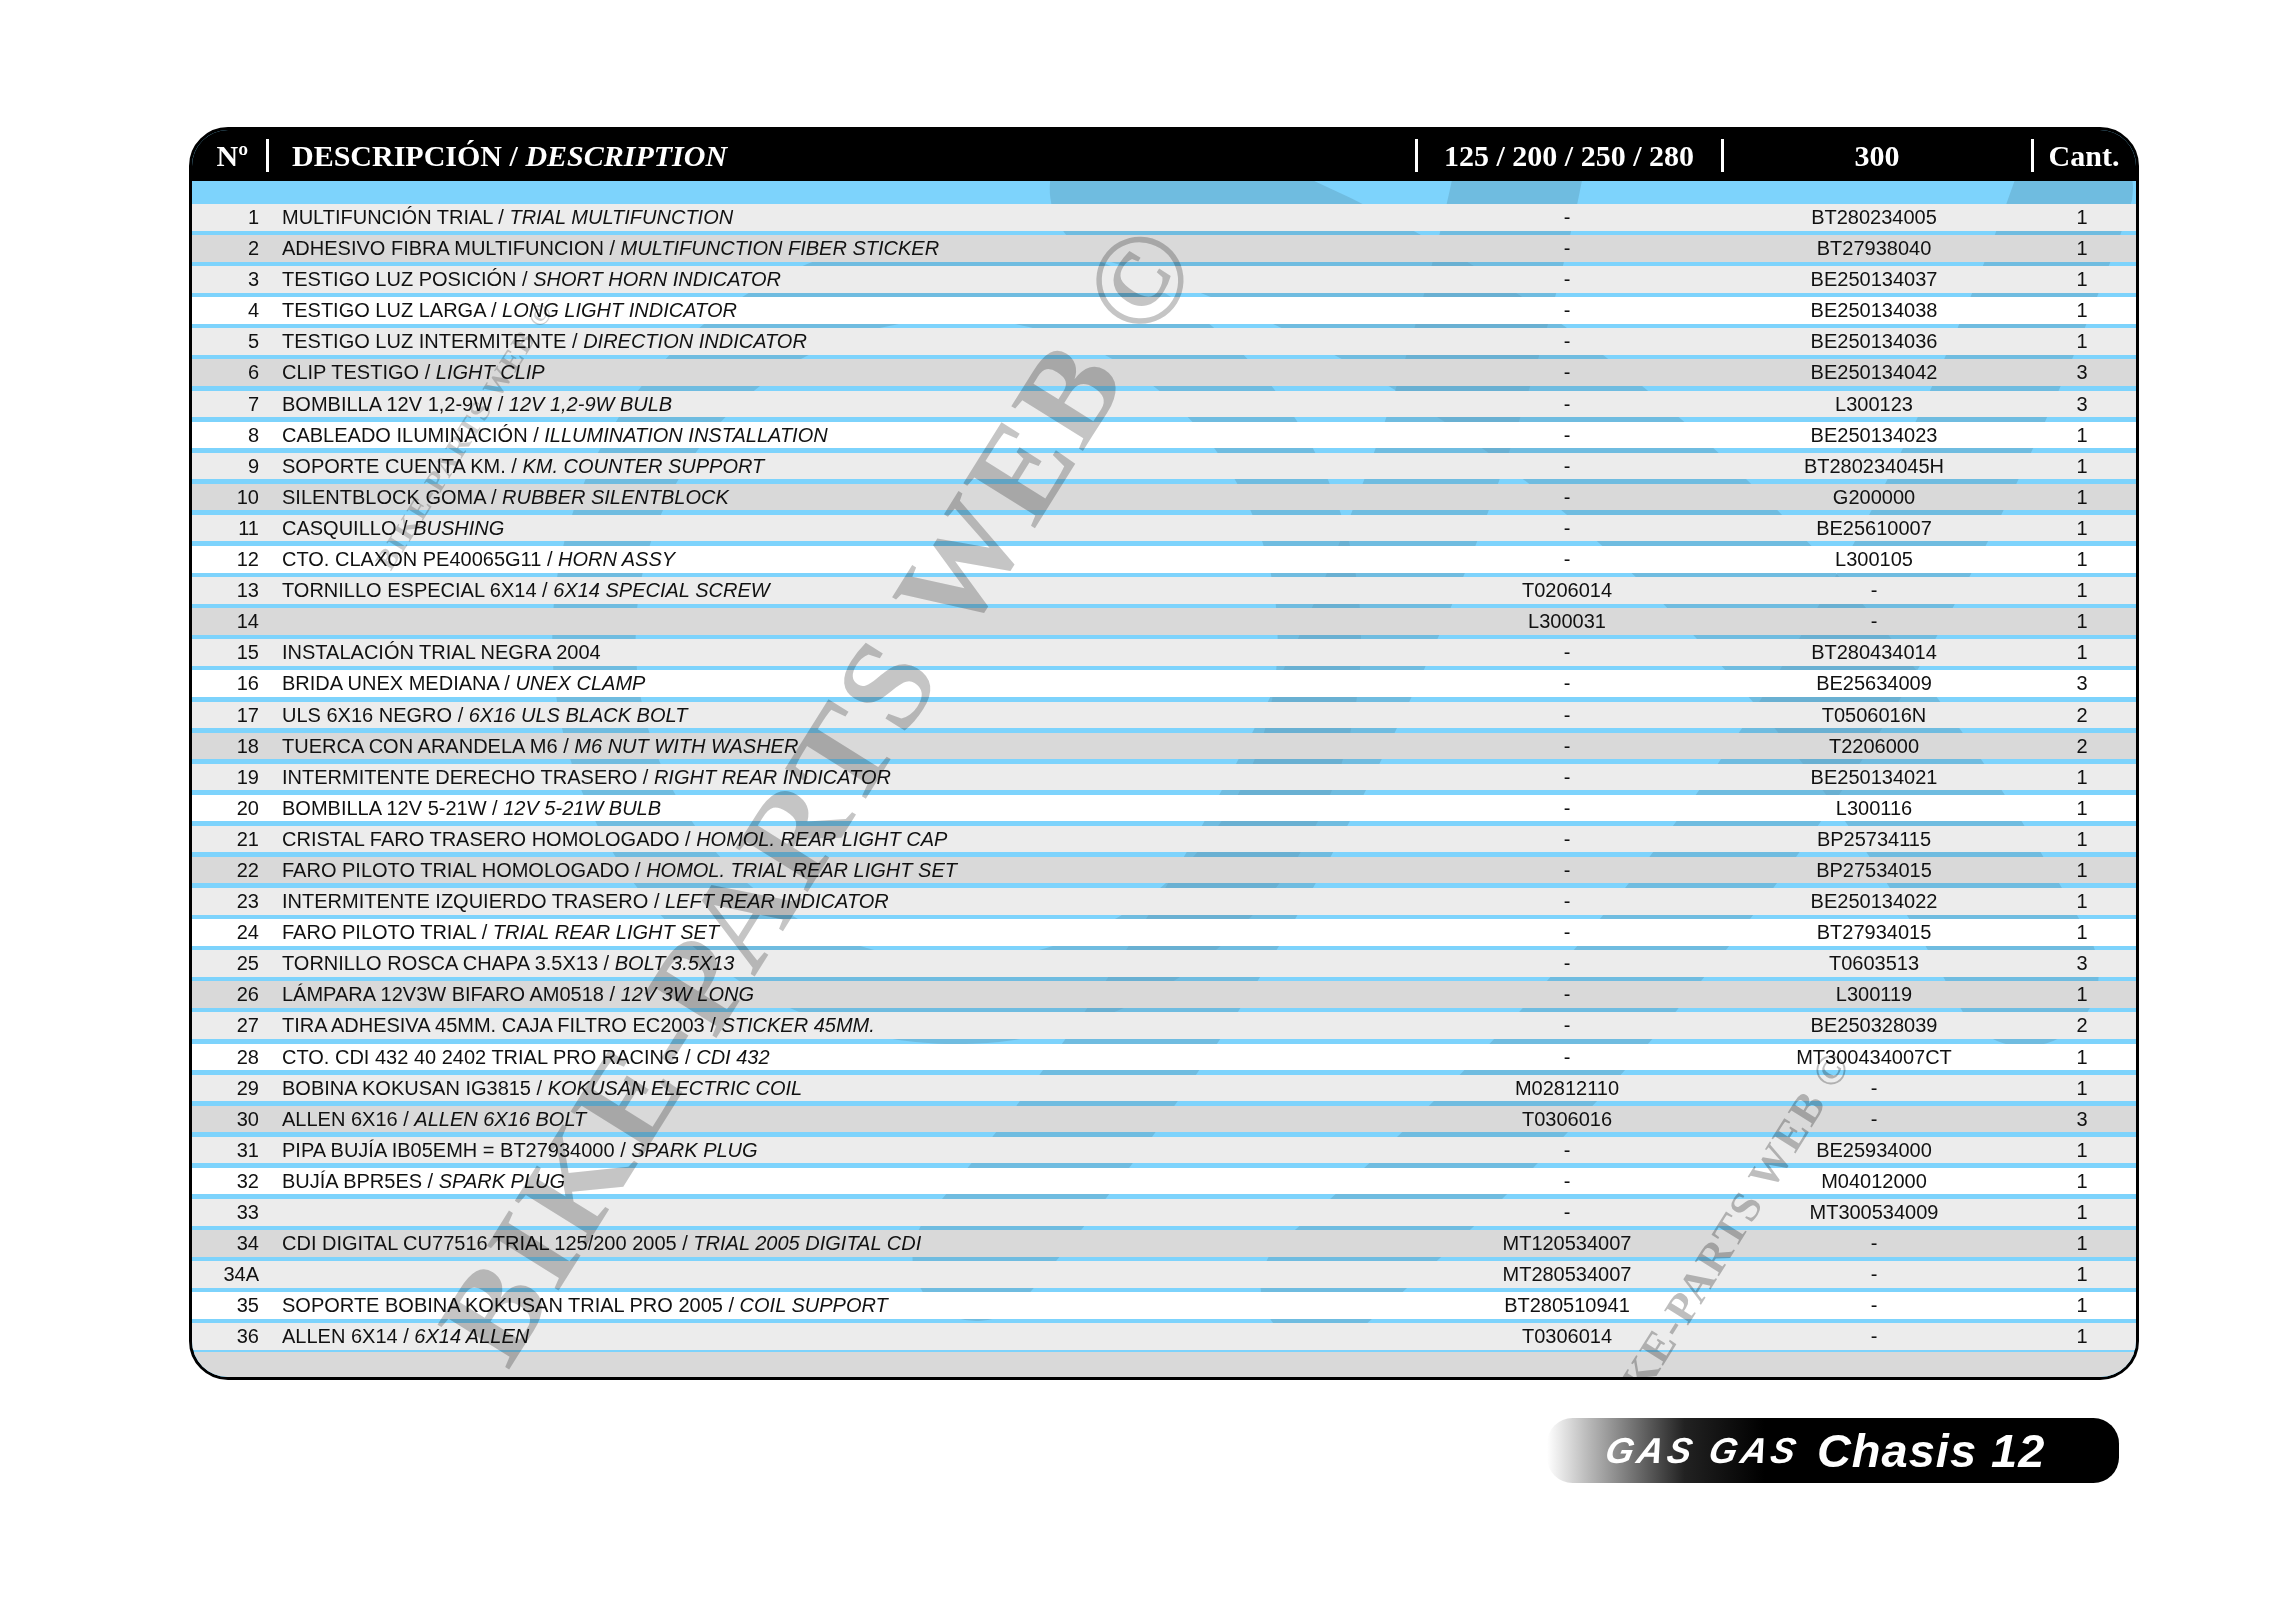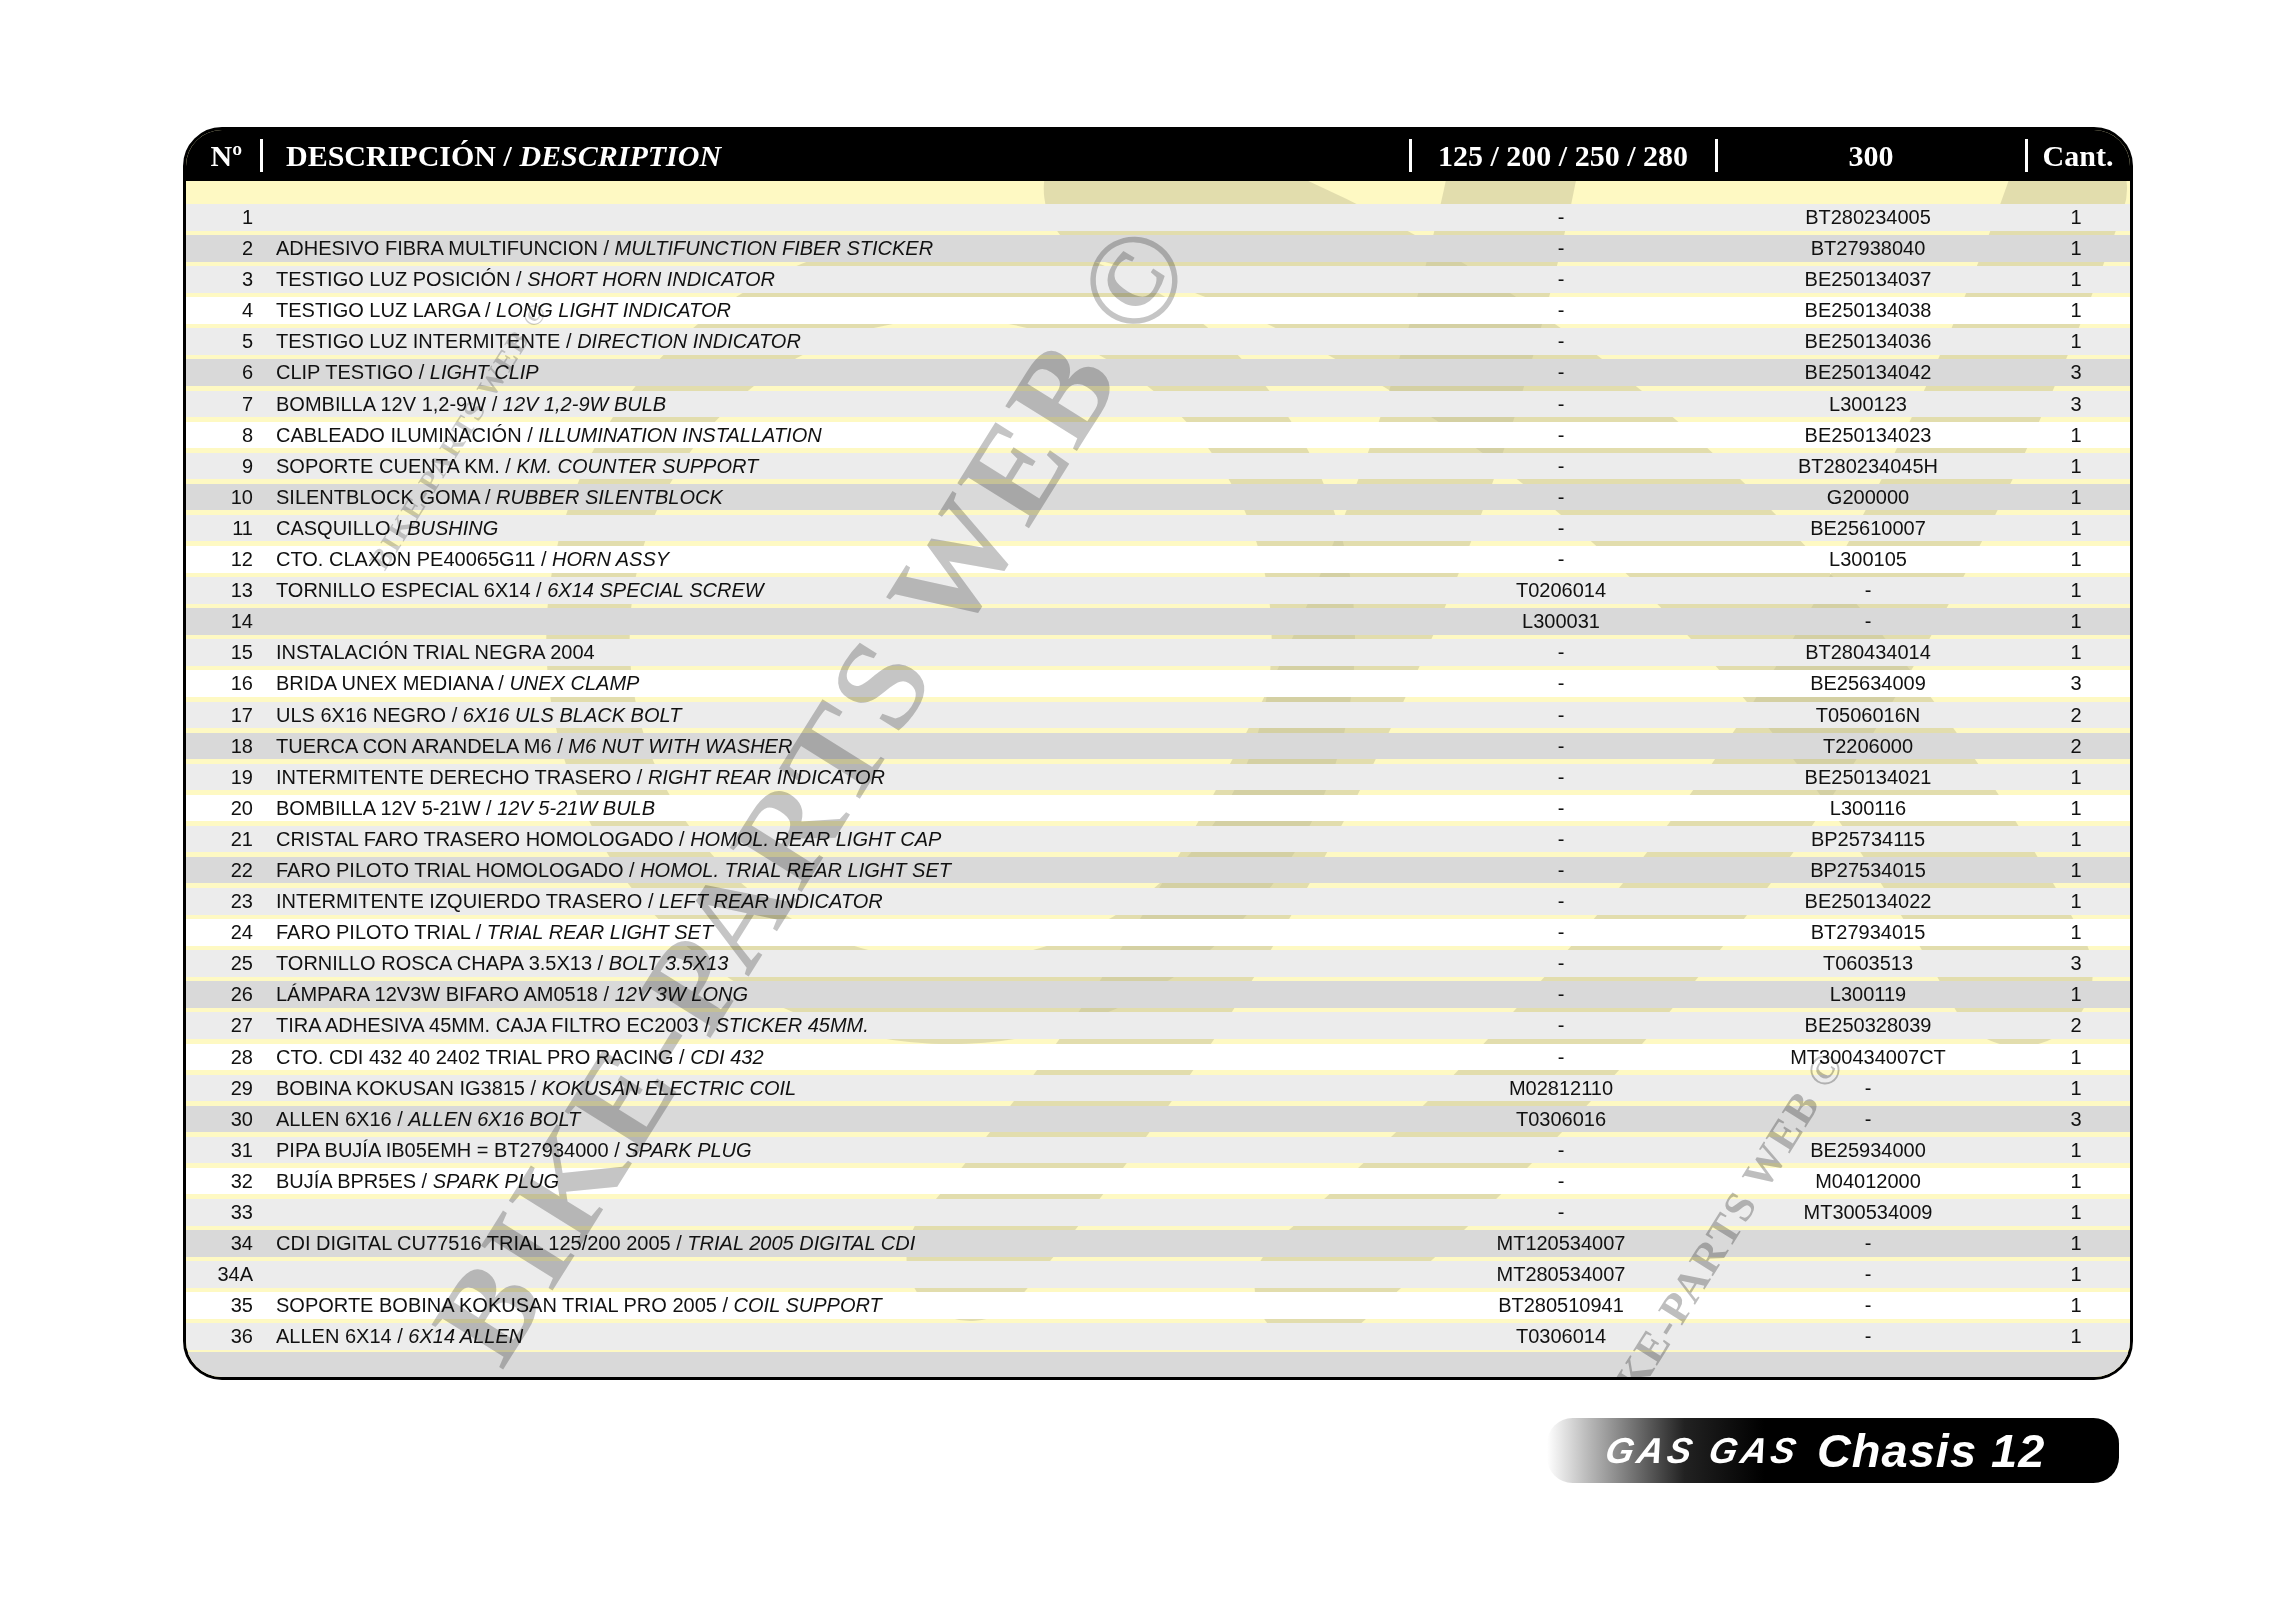--- a/index.html
+++ b/index.html
@@ -2,22 +2,22 @@
 <html><head>
 <meta charset="utf-8">
 <style>
   html,body{margin:0;padding:0;}
   body{
     width:2291px;height:1620px;position:relative;background:#ffffff;
     font-family:"Liberation Sans",sans-serif;overflow:hidden;
   }
   
   .frame{
-    position:absolute;left:183px;top:127px;width:1950px;height:1253px;
-    box-sizing:border-box;background:#fef9c3;border:3.9px solid #000;
+    position:absolute;left:189px;top:127px;width:1950px;height:1253px;
+    box-sizing:border-box;background:#7dd3fc;border:3.9px solid #000;
     border-radius:39px;overflow:hidden;
   }
   .thead{
     position:absolute;top:0;left:0;right:0;height:51px;background:#000;
     color:#fff;font-family:"Liberation Serif",serif;font-weight:bold;font-size:30px;
   }
   .thead .hcell{position:absolute;top:0;height:51px;line-height:51px;white-space:nowrap;}
   .h-num{left:5.9px;width:69px;text-align:center;}
   .h-desc{left:100px;}
   .h-models{left:1227px;width:300px;text-align:center;}
@@ -84,20 +84,21 @@
     <span class="hcell h-models">125 / 200 / 250 / 280</span>
     <span class="hsep hs3"></span>
     <span class="hcell h-300">300</span>
     <span class="hsep hs4"></span>
     <span class="hcell h-qty">Cant.</span>
   </div>
 
   <div class="rows" id="rows">
       <div class="row g">
         <span class="c-num">1</span>
+        <span class="c-desc"><span>MULTIFUNCIÓN TRIAL</span><span class="sl"> / </span><span class="en">TRIAL MULTIFUNCTION</span></span>
         <span class="c-125">-</span>
         <span class="c-300">BT280234005</span>
         <span class="c-qty">1</span>
       </div>
       <div class="row d">
         <span class="c-num">2</span>
         <span class="c-desc"><span>ADHESIVO FIBRA MULTIFUNCION</span><span class="sl"> / </span><span class="en">MULTIFUNCTION FIBER STICKER</span></span>
         <span class="c-125">-</span>
         <span class="c-300">BT27938040</span>
         <span class="c-qty">1</span>

